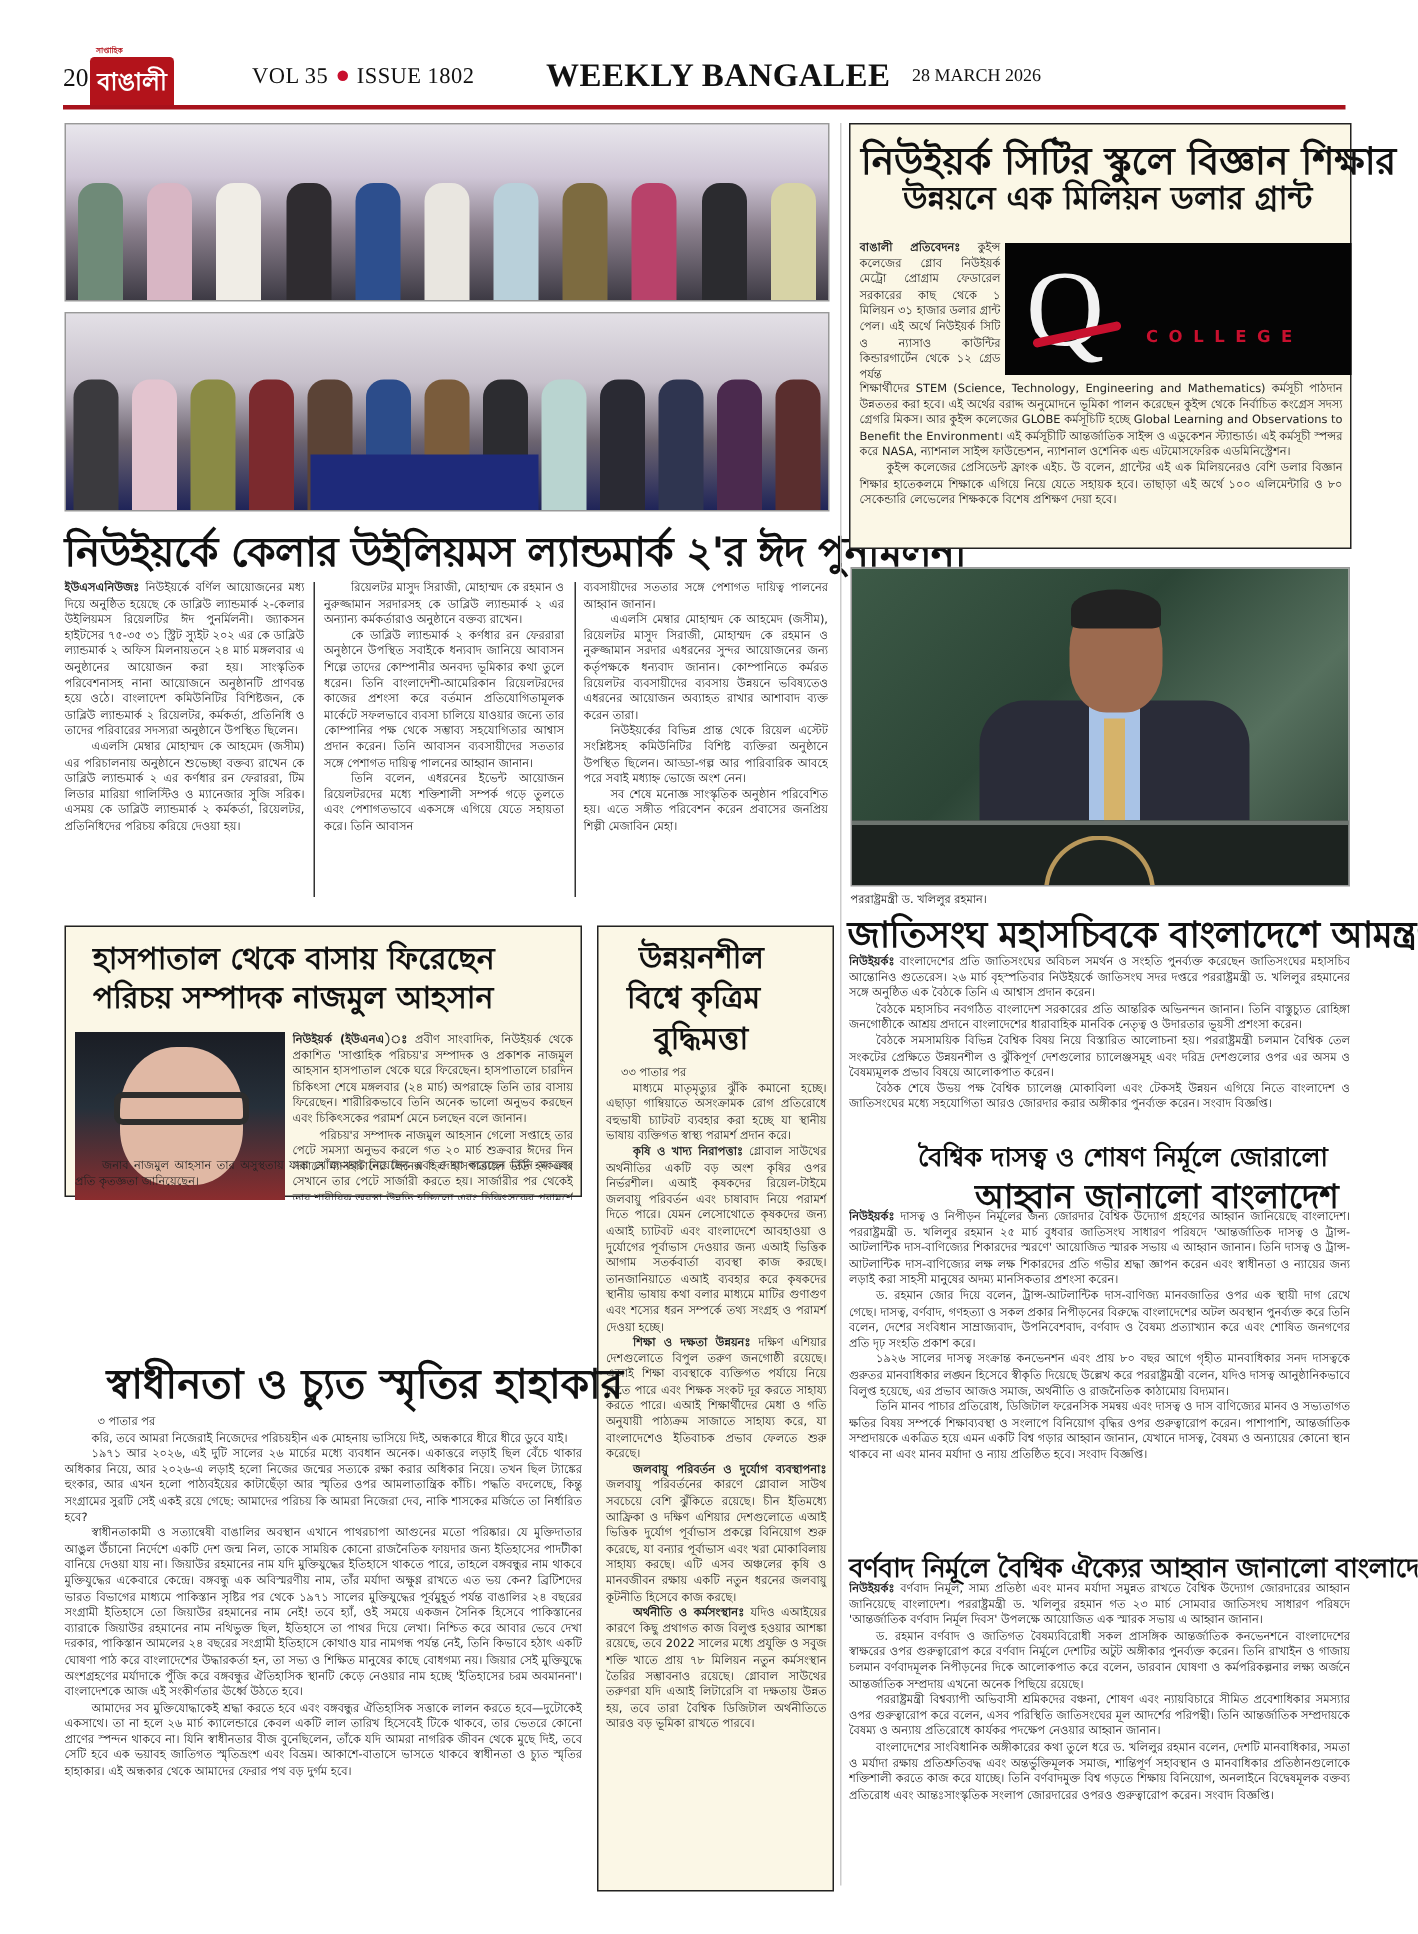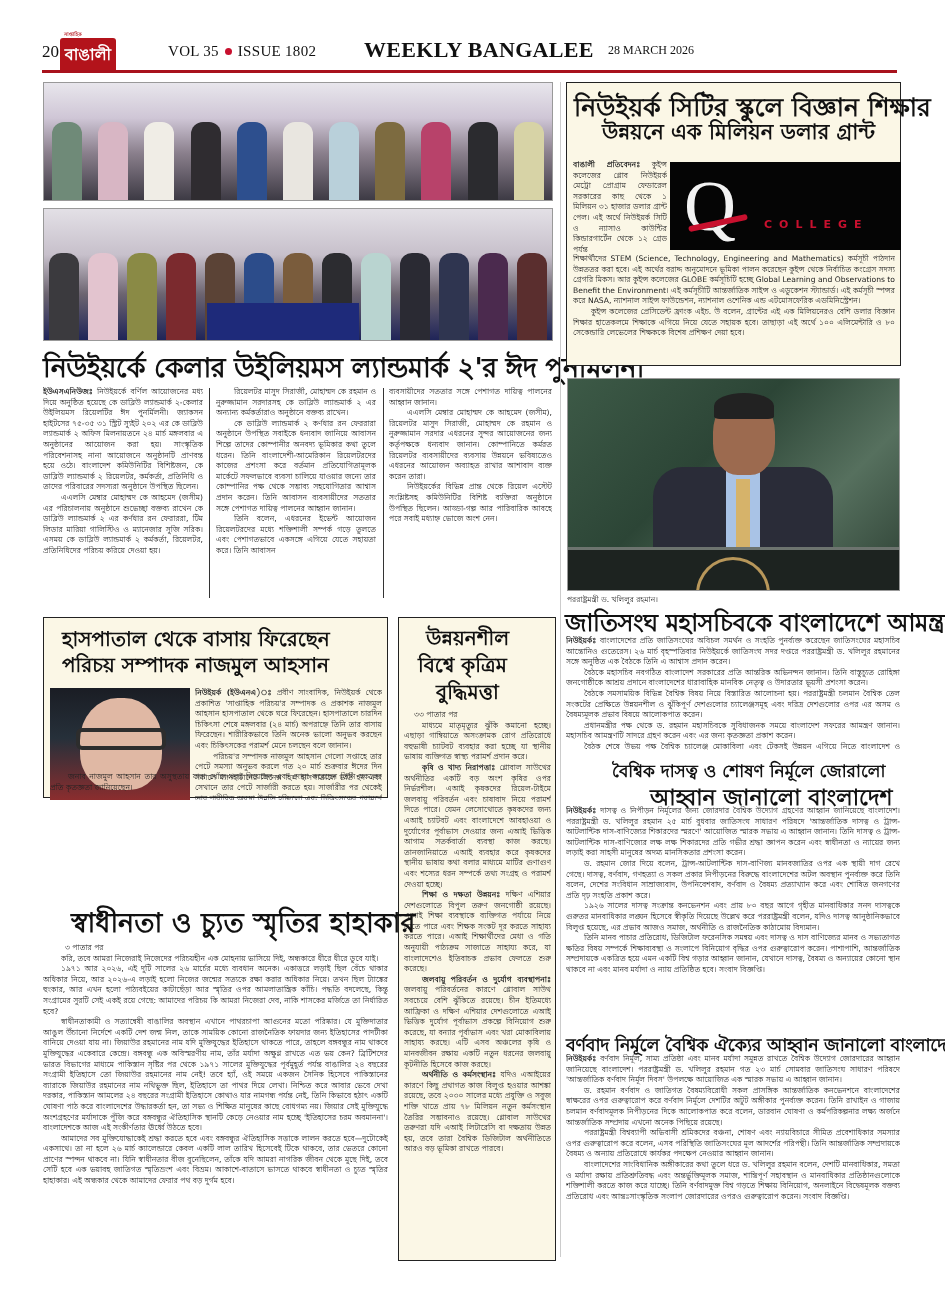--- a/index.html
+++ b/index.html
@@ -114,20 +114,21 @@
 </div>
 <div class="body-text" style="left:216px; top:387px; width:160px; height:212px;">
   <p>রিয়েলটর মাসুদ সিরাজী, মোহাম্মদ কে রহমান ও নুরুজ্জামান সরদারসহ কে ডাব্লিউ ল্যান্ডমার্ক ২ এর অন্যান্য কর্মকর্তারাও অনুষ্ঠানে বক্তব্য রাখেন।</p>
   <p>কে ডাব্লিউ ল্যান্ডমার্ক ২ কর্ণধার রন ফেররারা অনুষ্ঠানে উপস্থিত সবাইকে ধন্যবাদ জানিয়ে আবাসন শিল্পে তাদের কোম্পানীর অনবদ্য ভূমিকার কথা তুলে ধরেন। তিনি বাংলাদেশী-আমেরিকান রিয়েলটরদের কাজের প্রশংসা করে বর্তমান প্রতিযোগিতামূলক মার্কেটে সফলভাবে ব্যবসা চালিয়ে যাওয়ার জন্যে তার কোম্পানির পক্ষ থেকে সম্ভাব্য সহযোগিতার আশ্বাস প্রদান করেন। তিনি আবাসন ব্যবসায়ীদের সততার সঙ্গে পেশাগত দায়িত্ব পালনের আহ্বান জানান।</p>
   <p>তিনি বলেন, এধরনের ইভেন্ট আয়োজন রিয়েলটরদের মধ্যে শক্তিশালী সম্পর্ক গড়ে তুলতে এবং পেশাগতভাবে একসঙ্গে এগিয়ে যেতে সহায়তা করে। তিনি আবাসন</p>
 </div>
 <div class="body-text" style="left:389px; top:387px; width:163px; height:212px;">
   <p class="first">ব্যবসায়ীদের সততার সঙ্গে পেশাগত দায়িত্ব পালনের আহ্বান জানান।</p>
   <p>এএলসি মেম্বার মোহাম্মদ কে আহমেদ (জসীম), রিয়েলটর মাসুদ সিরাজী, মোহাম্মদ কে রহমান ও নুরুজ্জামান সরদার এধরনের সুন্দর আয়োজনের জন্য কর্তৃপক্ষকে ধন্যবাদ জানান। কোম্পানিতে কর্মরত রিয়েলটর ব্যবসায়ীদের ব্যবসায় উন্নয়নে ভবিষ্যতেও এধরনের আয়োজন অব্যাহত রাখার আশাবাদ ব্যক্ত করেন তারা।</p>
   <p>নিউইয়র্কের বিভিন্ন প্রান্ত থেকে রিয়েল এস্টেট সংশ্লিষ্টসহ কমিউনিটির বিশিষ্ট ব্যক্তিরা অনুষ্ঠানে উপস্থিত ছিলেন। আড্ডা-গল্প আর পারিবারিক আবহে পরে সবাই মধ্যাহ্ন ভোজে অংশ নেন।</p>
+  <p>সব শেষে মনোজ্ঞ সাংস্কৃতিক অনুষ্ঠান পরিবেশিত হয়। এতে সঙ্গীত পরিবেশন করেন প্রবাসের জনপ্রিয় শিল্পী মেজাবিন মেহা।</p>
 </div>
 
 <div class="box box-queens"></div>
 <h2 class="headline" style="left:574px; top:88px; font-size:25px; font-weight:bold;">নিউইয়র্ক সিটির স্কুলে বিজ্ঞান শিক্ষার</h2>
 <h2 class="headline" style="left:602px; top:116px; font-size:21px; font-weight:bold;">উন্নয়নে এক মিলিয়ন ডলার গ্রান্ট</h2>
 <div class="queens-logo">
   <span class="q-letter">Q</span>
   <div class="q-swoosh"></div>
   <span class="q-sub">COLLEGE</span>
 </div>
@@ -148,21 +149,20 @@
   <div class="podium"></div>
   <div class="un-emblem"></div>
 </div>
 <span class="caption" style="left:567px; top:594px;">পররাষ্ট্রমন্ত্রী ড. খলিলুর রহমান।</span>
 
 <h2 class="headline" style="left:565px; top:604px; font-size:24px; font-weight:bold; letter-spacing:-0.4px;">জাতিসংঘ মহাসচিবকে বাংলাদেশে আমন্ত্রণ</h2>
 <div class="body-text" style="left:566px; top:636px; width:334px; height:114px;">
   <p class="first"><span class="lead">নিউইয়র্কঃ</span> <span>বাংলাদেশের প্রতি জাতিসংঘের অবিচল সমর্থন ও সংহতি পুনর্ব্যক্ত করেছেন জাতিসংঘের মহাসচিব আন্তোনিও গুতেরেস। ২৬ মার্চ বৃহস্পতিবার নিউইয়র্কে জাতিসংঘ সদর দপ্তরে পররাষ্ট্রমন্ত্রী ড. খলিলুর রহমানের সঙ্গে অনুষ্ঠিত এক বৈঠকে তিনি এ আশ্বাস প্রদান করেন।</span></p>
   <p>বৈঠকে মহাসচিব নবগঠিত বাংলাদেশ সরকারের প্রতি আন্তরিক অভিনন্দন জানান। তিনি বাস্তুচ্যুত রোহিঙ্গা জনগোষ্ঠীকে আশ্রয় প্রদানে বাংলাদেশের ধারাবাহিক মানবিক নেতৃত্ব ও উদারতার ভূয়সী প্রশংসা করেন।</p>
   <p>বৈঠকে সমসাময়িক বিভিন্ন বৈশ্বিক বিষয় নিয়ে বিস্তারিত আলোচনা হয়। পররাষ্ট্রমন্ত্রী চলমান বৈশ্বিক তেল সংকটের প্রেক্ষিতে উন্নয়নশীল ও ঝুঁকিপূর্ণ দেশগুলোর চ্যালেঞ্জসমূহ এবং দরিদ্র দেশগুলোর ওপর এর অসম ও বৈষম্যমূলক প্রভাব বিষয়ে আলোকপাত করেন।</p>
-  <p>প্রধানমন্ত্রীর পক্ষ থেকে ড. রহমান মহাসচিবকে সুবিধাজনক সময়ে বাংলাদেশ সফরের আমন্ত্রণ জানান। মহাসচিব আমন্ত্রণটি সাদরে গ্রহণ করেন এবং এর জন্য কৃতজ্ঞতা প্রকাশ করেন।</p>
   <p>বৈঠক শেষে উভয় পক্ষ বৈশ্বিক চ্যালেঞ্জ মোকাবিলা এবং টেকসই উন্নয়ন এগিয়ে নিতে বাংলাদেশ ও জাতিসংঘের মধ্যে সহযোগিতা আরও জোরদার করার অঙ্গীকার পুনর্ব্যক্ত করেন। সংবাদ বিজ্ঞপ্তি।</p>
 </div>
 
 <h3 class="headline" style="left:612px; top:758px; font-size:17px; font-weight:bold;">বৈশ্বিক দাসত্ব ও শোষণ নির্মূলে জোরালো</h3>
 <h3 class="headline" style="left:650px; top:780px; font-size:22px; font-weight:bold;">আহ্বান জানালো বাংলাদেশ</h3>
 <div class="body-text" style="left:566px; top:806px; width:334px; height:224px;">
   <p class="first"><span class="lead">নিউইয়র্কঃ</span> <span>দাসত্ব ও নিপীড়ন নির্মূলের জন্য জোরদার বৈশ্বিক উদ্যোগ গ্রহণের আহ্বান জানিয়েছে বাংলাদেশ। পররাষ্ট্রমন্ত্রী ড. খলিলুর রহমান ২৫ মার্চ বুধবার জাতিসংঘ সাধারণ পরিষদে 'আন্তর্জাতিক দাসত্ব ও ট্রান্স-আটলান্টিক দাস-বাণিজ্যের শিকারদের স্মরণে' আয়োজিত স্মারক সভায় এ আহ্বান জানান। তিনি দাসত্ব ও ট্রান্স-আটলান্টিক দাস-বাণিজ্যের লক্ষ লক্ষ শিকারদের প্রতি গভীর শ্রদ্ধা জ্ঞাপন করেন এবং স্বাধীনতা ও ন্যায়ের জন্য লড়াই করা সাহসী মানুষের অদম্য মানসিকতার প্রশংসা করেন।</span></p>
   <p>ড. রহমান জোর দিয়ে বলেন, ট্রান্স-আটলান্টিক দাস-বাণিজ্য মানবজাতির ওপর এক স্থায়ী দাগ রেখে গেছে। দাসত্ব, বর্ণবাদ, গণহত্যা ও সকল প্রকার নিপীড়নের বিরুদ্ধে বাংলাদেশের অটল অবস্থান পুনর্ব্যক্ত করে তিনি বলেন, দেশের সংবিধান সাম্রাজ্যবাদ, উপনিবেশবাদ, বর্ণবাদ ও বৈষম্য প্রত্যাখ্যান করে এবং শোষিত জনগণের প্রতি দৃঢ় সংহতি প্রকাশ করে।</p>
   <p>১৯২৬ সালের দাসত্ব সংক্রান্ত কনভেনশন এবং প্রায় ৮০ বছর আগে গৃহীত মানবাধিকার সনদ দাসত্বকে গুরুতর মানবাধিকার লঙ্ঘন হিসেবে স্বীকৃতি দিয়েছে উল্লেখ করে পররাষ্ট্রমন্ত্রী বলেন, যদিও দাসত্ব আনুষ্ঠানিকভাবে বিলুপ্ত হয়েছে, এর প্রভাব আজও সমাজ, অর্থনীতি ও রাজনৈতিক কাঠামোয় বিদ্যমান।</p>
   <p>তিনি মানব পাচার প্রতিরোধ, ডিজিটাল ফরেনসিক সমন্বয় এবং দাসত্ব ও দাস বাণিজ্যের মানব ও সভ্যতাগত ক্ষতির বিষয় সম্পর্কে শিক্ষাব্যবস্থা ও সংলাপে বিনিয়োগ বৃদ্ধির ওপর গুরুত্বারোপ করেন। পাশাপাশি, আন্তর্জাতিক সম্প্রদায়কে একত্রিত হয়ে এমন একটি বিশ্ব গড়ার আহ্বান জানান, যেখানে দাসত্ব, বৈষম্য ও অন্যায়ের কোনো স্থান থাকবে না এবং মানব মর্যাদা ও ন্যায় প্রতিষ্ঠিত হবে। সংবাদ বিজ্ঞপ্তি।</p>
@@ -195,21 +195,21 @@
 <div class="box box-ai"></div>
 <h2 class="headline" style="left:426px; top:623px; font-size:20px; font-weight:bold;">উন্নয়নশীল</h2>
 <h2 class="headline" style="left:418px; top:650px; font-size:20px; font-weight:bold;">বিশ্বে কৃত্রিম</h2>
 <h2 class="headline" style="left:436px; top:677px; font-size:20px; font-weight:bold;">বুদ্ধিমত্তা</h2>
 <div class="body-text" style="left:404px; top:710px; width:147px; height:545px;">
   <p class="first" style="text-indent:10px;">৩৩ পাতার পর</p>
   <p><span class="lead"></span><span>মাধ্যমে মাতৃমৃত্যুর ঝুঁকি কমানো হচ্ছে। এছাড়া গাম্বিয়াতে অসংক্রামক রোগ প্রতিরোধে বহুভাষী চ্যাটবট ব্যবহার করা হচ্ছে যা স্থানীয় ভাষায় ব্যক্তিগত স্বাস্থ্য পরামর্শ প্রদান করে।</span></p>
   <p><span class="lead">কৃষি ও খাদ্য নিরাপত্তাঃ</span> <span>গ্লোবাল সাউথের অর্থনীতির একটি বড় অংশ কৃষির ওপর নির্ভরশীল। এআই কৃষকদের রিয়েল-টাইমে জলবায়ু পরিবর্তন এবং চাষাবাদ নিয়ে পরামর্শ দিতে পারে। যেমন লেসোথোতে কৃষকদের জন্য এআই চ্যাটবট এবং বাংলাদেশে আবহাওয়া ও দুর্যোগের পূর্বাভাস দেওয়ার জন্য এআই ভিত্তিক আগাম সতর্কবার্তা ব্যবস্থা কাজ করছে। তানজানিয়াতে এআই ব্যবহার করে কৃষকদের স্থানীয় ভাষায় কথা বলার মাধ্যমে মাটির গুণাগুণ এবং শস্যের ধরন সম্পর্কে তথ্য সংগ্রহ ও পরামর্শ দেওয়া হচ্ছে।</span></p>
   <p><span class="lead">শিক্ষা ও দক্ষতা উন্নয়নঃ</span> <span>দক্ষিণ এশিয়ার দেশগুলোতে বিপুল তরুণ জনগোষ্ঠী রয়েছে। এআই শিক্ষা ব্যবস্থাকে ব্যক্তিগত পর্যায়ে নিয়ে যেতে পারে এবং শিক্ষক সংকট দূর করতে সাহায্য করতে পারে। এআই শিক্ষার্থীদের মেধা ও গতি অনুযায়ী পাঠ্যক্রম সাজাতে সাহায্য করে, যা বাংলাদেশেও ইতিবাচক প্রভাব ফেলতে শুরু করেছে।</span></p>
   <p><span class="lead">জলবায়ু পরিবর্তন ও দুর্যোগ ব্যবস্থাপনাঃ</span> <span>জলবায়ু পরিবর্তনের কারণে গ্লোবাল সাউথ সবচেয়ে বেশি ঝুঁকিতে রয়েছে। চীন ইতিমধ্যে আফ্রিকা ও দক্ষিণ এশিয়ার দেশগুলোতে এআই ভিত্তিক দুর্যোগ পূর্বাভাস প্রকল্পে বিনিয়োগ শুরু করেছে, যা বন্যার পূর্বাভাস এবং খরা মোকাবিলায় সাহায্য করছে। এটি এসব অঞ্চলের কৃষি ও মানবজীবন রক্ষায় একটি নতুন ধরনের জলবায়ু কূটনীতি হিসেবে কাজ করছে।</span></p>
-  <p><span class="lead">অর্থনীতি ও কর্মসংস্থানঃ</span> <span>যদিও এআইয়ের কারণে কিছু প্রথাগত কাজ বিলুপ্ত হওয়ার আশঙ্কা রয়েছে, তবে ২০৩০ সালের মধ্যে প্রযুক্তি ও সবুজ শক্তি খাতে প্রায় ৭৮ মিলিয়ন নতুন কর্মসংস্থান তৈরির সম্ভাবনাও রয়েছে। গ্লোবাল সাউথের তরুণরা যদি এআই লিটারেসি বা দক্ষতায় উন্নত হয়, তবে তারা বৈশ্বিক ডিজিটাল অর্থনীতিতে আরও বড় ভূমিকা রাখতে পারবে।</span></p>
+  <p><span class="lead">অর্থনীতি ও কর্মসংস্থানঃ</span> <span>যদিও এআইয়ের কারণে কিছু প্রথাগত কাজ বিলুপ্ত হওয়ার আশঙ্কা রয়েছে, তবে 2022 সালের মধ্যে প্রযুক্তি ও সবুজ শক্তি খাতে প্রায় ৭৮ মিলিয়ন নতুন কর্মসংস্থান তৈরির সম্ভাবনাও রয়েছে। গ্লোবাল সাউথের তরুণরা যদি এআই লিটারেসি বা দক্ষতায় উন্নত হয়, তবে তারা বৈশ্বিক ডিজিটাল অর্থনীতিতে আরও বড় ভূমিকা রাখতে পারবে।</span></p>
 </div>
 
 <h2 class="headline" style="left:43px; top:902px; font-size:27px; font-weight:bold;margin-left:28px;">স্বাধীনতা ও চ্যুত স্মৃতির হাহাকার</h2>
 <div class="body-text" style="left:43px; top:943px; width:345px; height:310px;">
   <p style="text-indent:22px;">৩ পাতার পর</p>
   <p>করি, তবে আমরা নিজেরাই নিজেদের পরিচয়হীন এক মোহনায় ভাসিয়ে দিই, অন্ধকারে ধীরে ধীরে ডুবে যাই।</p>
   <p>১৯৭১ আর ২০২৬, এই দুটি সালের ২৬ মার্চের মধ্যে ব্যবধান অনেক। একাত্তরে লড়াই ছিল বেঁচে থাকার অধিকার নিয়ে, আর ২০২৬-এ লড়াই হলো নিজের জন্মের সত্যকে রক্ষা করার অধিকার নিয়ে। তখন ছিল ট্যাঙ্কের হুংকার, আর এখন হলো পাঠ্যবইয়ের কাটাছেঁড়া আর স্মৃতির ওপর আমলাতান্ত্রিক কাঁচি। পদ্ধতি বদলেছে, কিন্তু সংগ্রামের সুরটি সেই একই রয়ে গেছে: আমাদের পরিচয় কি আমরা নিজেরা দেব, নাকি শাসকের মর্জিতে তা নির্ধারিত হবে?</p>
   <p>স্বাধীনতাকামী ও সত্যান্বেষী বাঙালির অবস্থান এখানে পাথরচাপা আগুনের মতো পরিষ্কার। যে মুক্তিদাতার আঙুল উঁচানো নির্দেশে একটি দেশ জন্ম নিল, তাকে সাময়িক কোনো রাজনৈতিক ফায়দার জন্য ইতিহাসের পাদটীকা বানিয়ে দেওয়া যায় না। জিয়াউর রহমানের নাম যদি মুক্তিযুদ্ধের ইতিহাসে থাকতে পারে, তাহলে বঙ্গবন্ধুর নাম থাকবে মুক্তিযুদ্ধের একেবারে কেন্দ্রে। বঙ্গবন্ধু এক অবিস্মরণীয় নাম, তাঁর মর্যাদা অক্ষুণ্ণ রাখতে এত ভয় কেন? ব্রিটিশদের ভারত বিভাগের মাধ্যমে পাকিস্তান সৃষ্টির পর থেকে ১৯৭১ সালের মুক্তিযুদ্ধের পূর্বমুহূর্ত পর্যন্ত বাঙালির ২৪ বছরের সংগ্রামী ইতিহাসে তো জিয়াউর রহমানের নাম নেই! তবে হ্যাঁ, ওই সময়ে একজন সৈনিক হিসেবে পাকিস্তানের ব্যারাকে জিয়াউর রহমানের নাম নথিভুক্ত ছিল, ইতিহাসে তা পাথর দিয়ে লেখা। নিশ্চিত করে আবার ভেবে দেখা দরকার, পাকিস্তান আমলের ২৪ বছরের সংগ্রামী ইতিহাসে কোথাও যার নামগন্ধ পর্যন্ত নেই, তিনি কিভাবে হঠাৎ একটি ঘোষণা পাঠ করে বাংলাদেশের উদ্ধারকর্তা হন, তা সভ্য ও শিক্ষিত মানুষের কাছে বোধগম্য নয়। জিয়ার সেই মুক্তিযুদ্ধে অংশগ্রহণের মর্যাদাকে পুঁজি করে বঙ্গবন্ধুর ঐতিহাসিক স্থানটি কেড়ে নেওয়ার নাম হচ্ছে 'ইতিহাসের চরম অবমাননা'। বাংলাদেশকে আজ এই সংকীর্ণতার ঊর্ধ্বে উঠতে হবে।</p>
   <p>আমাদের সব মুক্তিযোদ্ধাকেই শ্রদ্ধা করতে হবে এবং বঙ্গবন্ধুর ঐতিহাসিক সত্তাকে লালন করতে হবে—দুটোকেই একসাথে। তা না হলে ২৬ মার্চ ক্যালেন্ডারে কেবল একটি লাল তারিখ হিসেবেই টিকে থাকবে, তার ভেতরে কোনো প্রাণের স্পন্দন থাকবে না। যিনি স্বাধীনতার বীজ বুনেছিলেন, তাঁকে যদি আমরা নাগরিক জীবন থেকে মুছে দিই, তবে সেটি হবে এক ভয়াবহ জাতিগত স্মৃতিভ্রংশ এবং বিভ্রম। আকাশে-বাতাসে ভাসতে থাকবে স্বাধীনতা ও চ্যুত স্মৃতির হাহাকার। এই অন্ধকার থেকে আমাদের ফেরার পথ বড় দুর্গম হবে।</p>
 </div>

